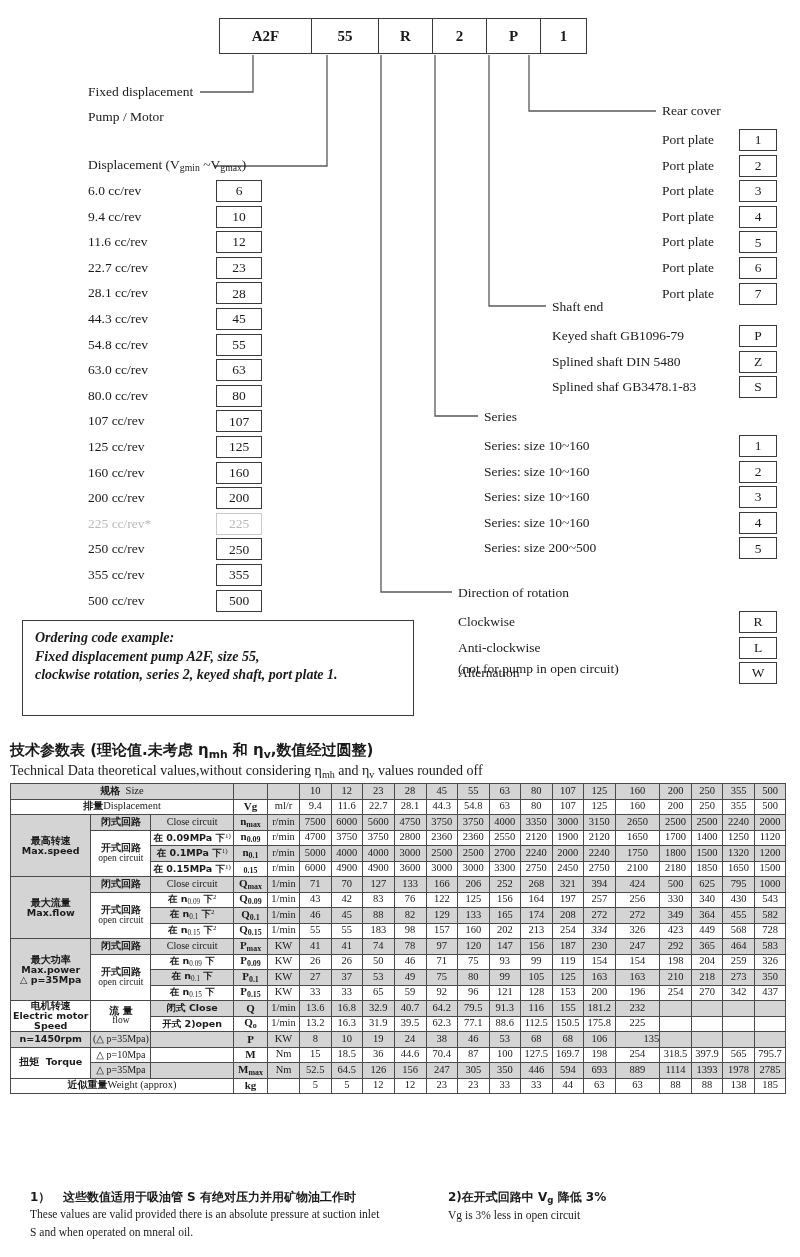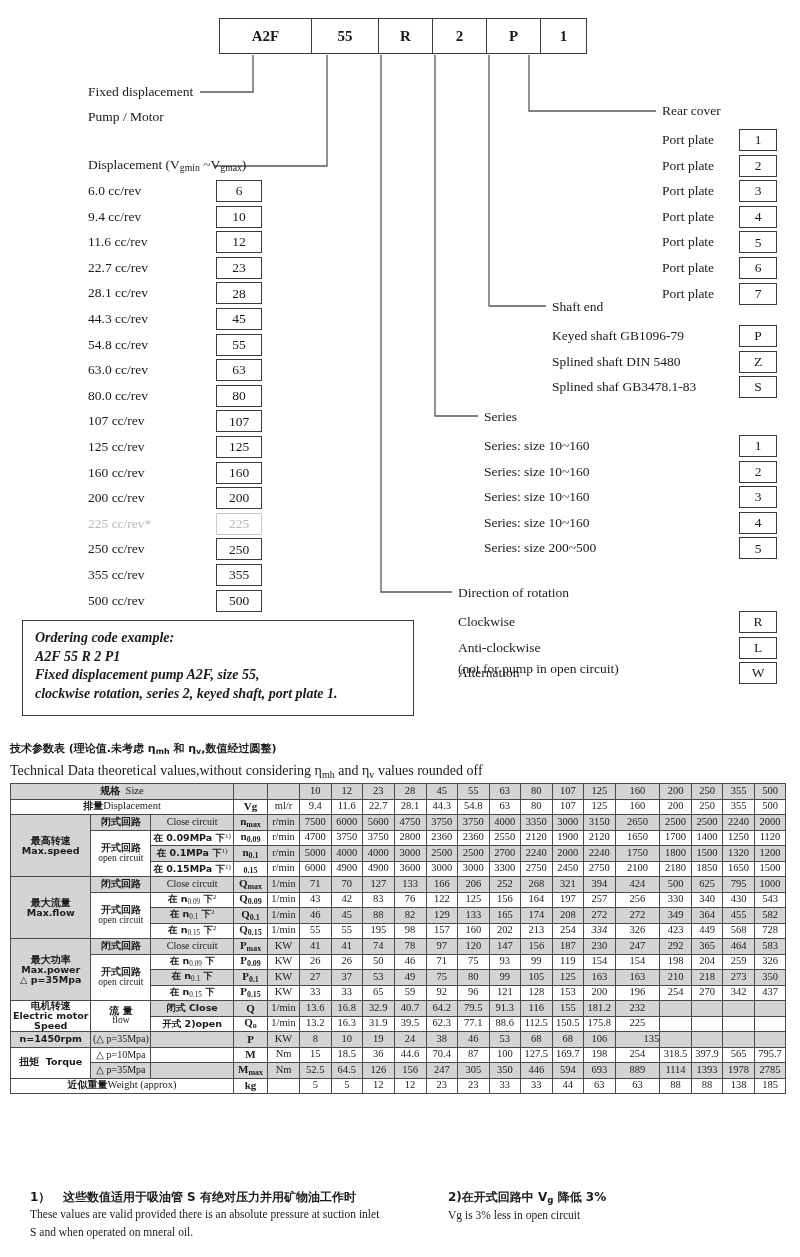--- a/index.html
+++ b/index.html
@@ -53,21 +53,21 @@
     position:absolute; left:22px; top:620px; width:392px; height:96px;
     border:1.5px solid #3a3a3a; background:#fff;
     padding:8px 12px;
     font-style: italic; font-weight: bold; font-size: 14px; line-height: 1.33;
   }
 
   
   #tech-head-cn {
     position:absolute; left:10px; top:741px;
     font-family:"DejaVu Sans", sans-serif;
-    font-weight:bold; font-size:11px; white-space:nowrap;
+    font-weight:bold; font-size:15px; white-space:nowrap;
   }
   #tech-head-en {
     position:absolute; left:10px; top:763px;
     font-size:14px; white-space:nowrap;
   }
   .sub { font-size:0.72em; vertical-align:-0.25em; }
   .sup { font-size:0.7em; vertical-align:0.45em; }
 
   
   #tech-table {
@@ -223,21 +223,20 @@
     <div class="optbox" style="left: 739px; top: 611px; width: 38px; height: 22px;">R</div>
     <div class="lbl" style="left: 458px; top: 640.6px;">Anti-clockwise</div>
     <div class="optbox" style="left: 739px; top: 636.6px; width: 38px; height: 22px;">L</div>
     <div class="lbl" style="left: 458px; top: 666.2px;">Alternation</div>
     <div class="optbox" style="left: 739px; top: 662.2px; width: 38px; height: 22px;">W</div>
   </div>
 <div class="lbl" style="left:458px; top:662px;">(not for pump in open circuit)</div>
 
 <div id="ordering-box">
   <div>Ordering code example:</div>
-  <div>A2F 55 R 2 P1</div>
   <div>Fixed displacement pump A2F, size 55,</div>
   <div>clockwise rotation, series 2, keyed shaft, port plate 1.</div>
 </div>
 
 <div id="tech-head-cn">
   <span>技术参数表 (理论值.未考虑 η</span><span class="sub">mh</span><span> 和 η</span><span class="sub">v</span><span>,数值经过圆整)</span>
 </div>
 <div id="tech-head-en">
   <span>Technical Data theoretical values,without considering η</span><span class="sub">mh</span><span> and η</span><span class="sub">v</span><span> values rounded off</span>
 </div>
@@ -441,21 +440,21 @@
         <td class="shade num" style="width: 31.5px;">364</td>
         <td class="shade num" style="width: 31.5px;">455</td>
         <td class="shade num" style="width: 31.5px;">582</td>
       </tr>
       <tr>
         <td class="white grp"><span class="cnb" style="display:inline;font-size:9.5px">在 n</span><span class="sub">0.15</span><span class="cnb" style="display:inline;font-size:9.5px"> 下</span><span class="sup">2</span></td>
         <td class="white sym"><b>Q</b><span class="sub">0.15</span></td>
         <td class="white ">1/min</td>
         <td class="white num" style="width: 31.5px;">55</td>
         <td class="white num" style="width: 31.5px;">55</td>
-        <td class="white num" style="width: 31.5px;">195</td>
+        <td class="white num" style="width: 31.5px;">183</td>
         <td class="white num" style="width: 31.5px;">98</td>
         <td class="white num" style="width: 31.5px;">157</td>
         <td class="white num" style="width: 31.5px;">160</td>
         <td class="white num" style="width: 31.5px;">202</td>
         <td class="white num" style="width: 31.5px;">213</td>
         <td class="white num" style="width: 31.5px;">254</td>
         <td class="white num" style="width: 31.5px; font-style: italic;">334</td>
         <td class="white num" style="width: 31.5px;">326</td>
         <td class="white num" style="width: 31.5px;">423</td>
         <td class="white num" style="width: 31.5px;">449</td>

